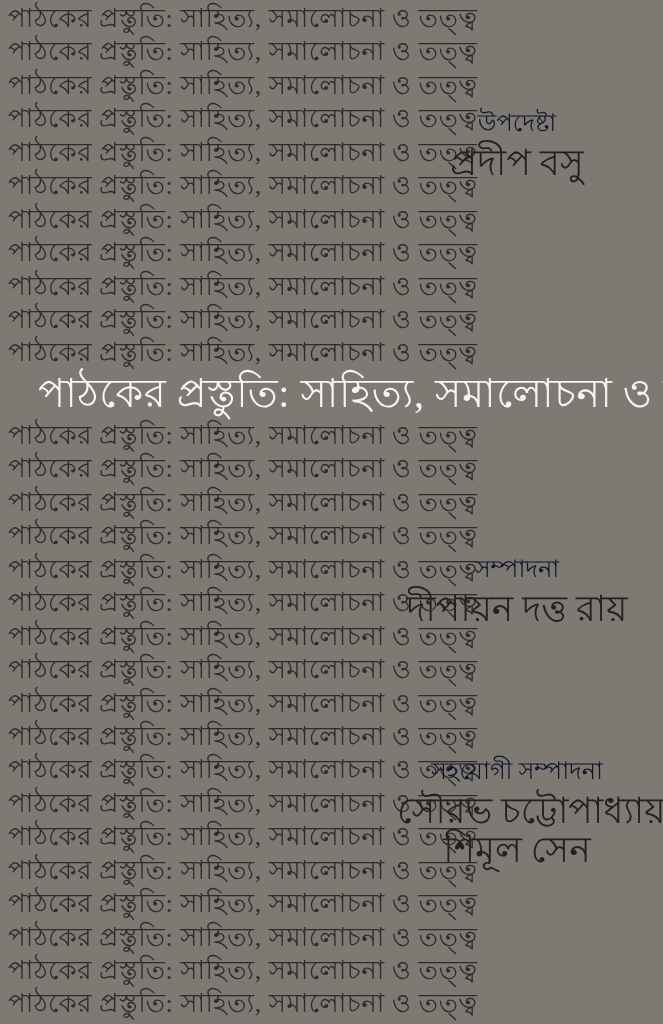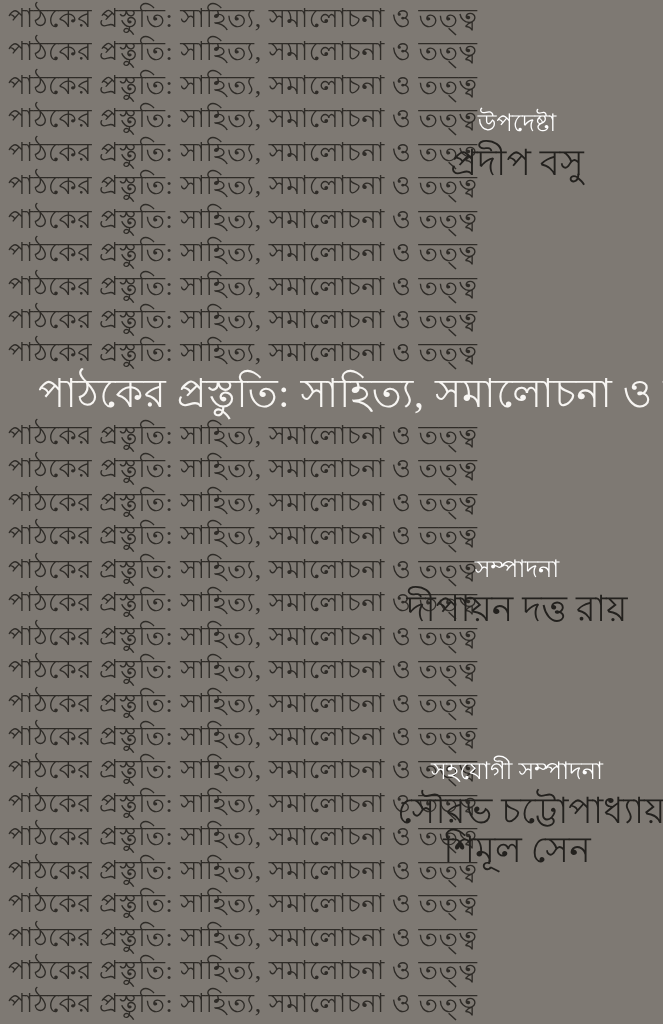--- a/index.html
+++ b/index.html
@@ -54,21 +54,21 @@
     width: 240px;
     text-align: center;
   }
   .credit-group.advisors  { top: 104px; }
   .credit-group.editor    { top: 550px; }
   .credit-group.associate { top: 752px; font-family: Liberation Serif, serif; }
   .credit-heading {
     font-size: 24px;
     line-height: 39.5px;
     height: 39.5px;
-    color: #ffffff;
+    color: #0f172a;
     white-space: nowrap;
   }
   .credit-name {
     font-size: 36px;
     line-height: 39.5px;
     height: 39.5px;
     color: #23211e;
     white-space: nowrap;
     text-align: center;
   }

